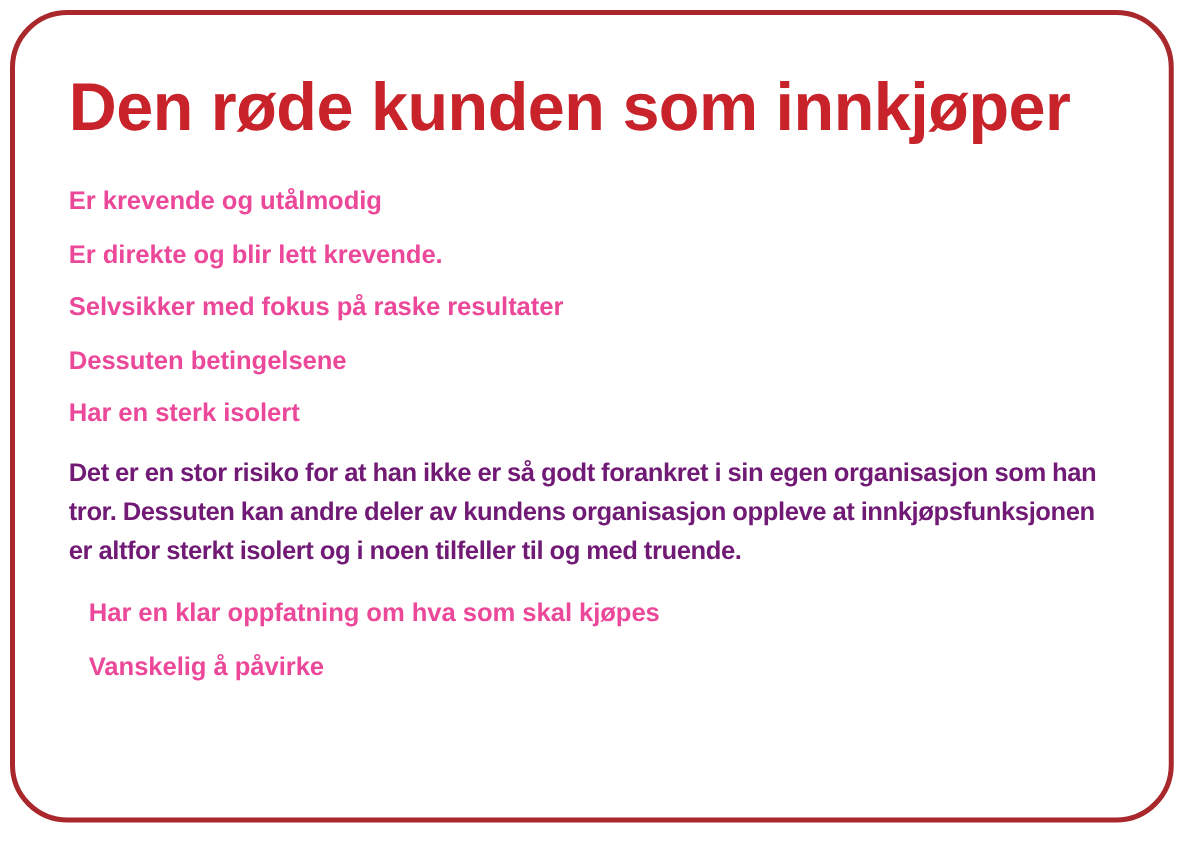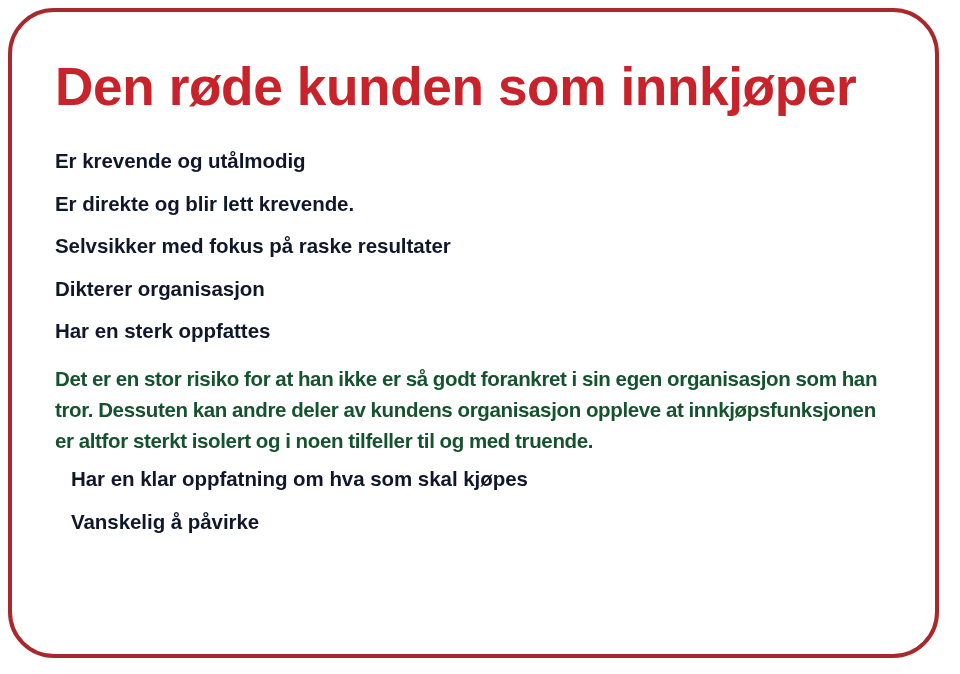--- a/index.html
+++ b/index.html
@@ -65,34 +65,34 @@
     margin: 0;
     padding: 0;
     margin-top: 34px;
   }
 
   .bullet-item {
     font-family: "Liberation Sans", sans-serif;
     font-weight: bold;
     font-size: 20.5px;
     line-height: 22px;
-    color: #0f172a;
+    color: #ec4899;
     margin-bottom: 20.5px;
     white-space: nowrap;
     letter-spacing: -0.05px;
   }
 
   
   #risk-paragraph {
     font-family: "Liberation Sans", sans-serif;
     font-weight: bold;
     font-size: 20.5px;
     line-height: 31px;
-    color: #14532d;
-    margin: 0 0 12px 0;
+    color: #701a75;
+    margin: 0 0 24px 0;
     max-width: 830px;
     letter-spacing: -0.35px;
     word-spacing: -0.3px;
   }
 
   
   .bullet-list.after-paragraph {
     margin-top: 10px;
     margin-left: 16px;
   }
@@ -108,22 +108,22 @@
   <div id="card-frame"></div>
 
   <div id="card-content">
 
     <h1 id="slide-title">Den røde kunden som innkjøper</h1>
 
     <ul class="bullet-list">
       <li class="bullet-item">Er krevende og utålmodig</li>
       <li class="bullet-item">Er direkte og blir lett krevende.</li>
       <li class="bullet-item">Selvsikker med fokus på raske resultater</li>
-      <li class="bullet-item">Dikterer organisasjon</li>
-      <li class="bullet-item">Har en sterk oppfattes</li>
+      <li class="bullet-item">Dessuten betingelsene</li>
+      <li class="bullet-item">Har en sterk isolert</li>
     </ul>
 
     <p id="risk-paragraph">Det er en stor risiko for at han ikke er så godt forankret i sin egen organisasjon som han tror. Dessuten kan andre deler av kundens organisasjon oppleve at innkjøpsfunksjonen er altfor sterkt isolert og i noen tilfeller til og med truende.</p>
 
     <ul class="bullet-list after-paragraph">
       <li class="bullet-item">Har en klar oppfatning om hva som skal kjøpes</li>
       <li class="bullet-item">Vanskelig å påvirke</li>
     </ul>
 
   </div>

